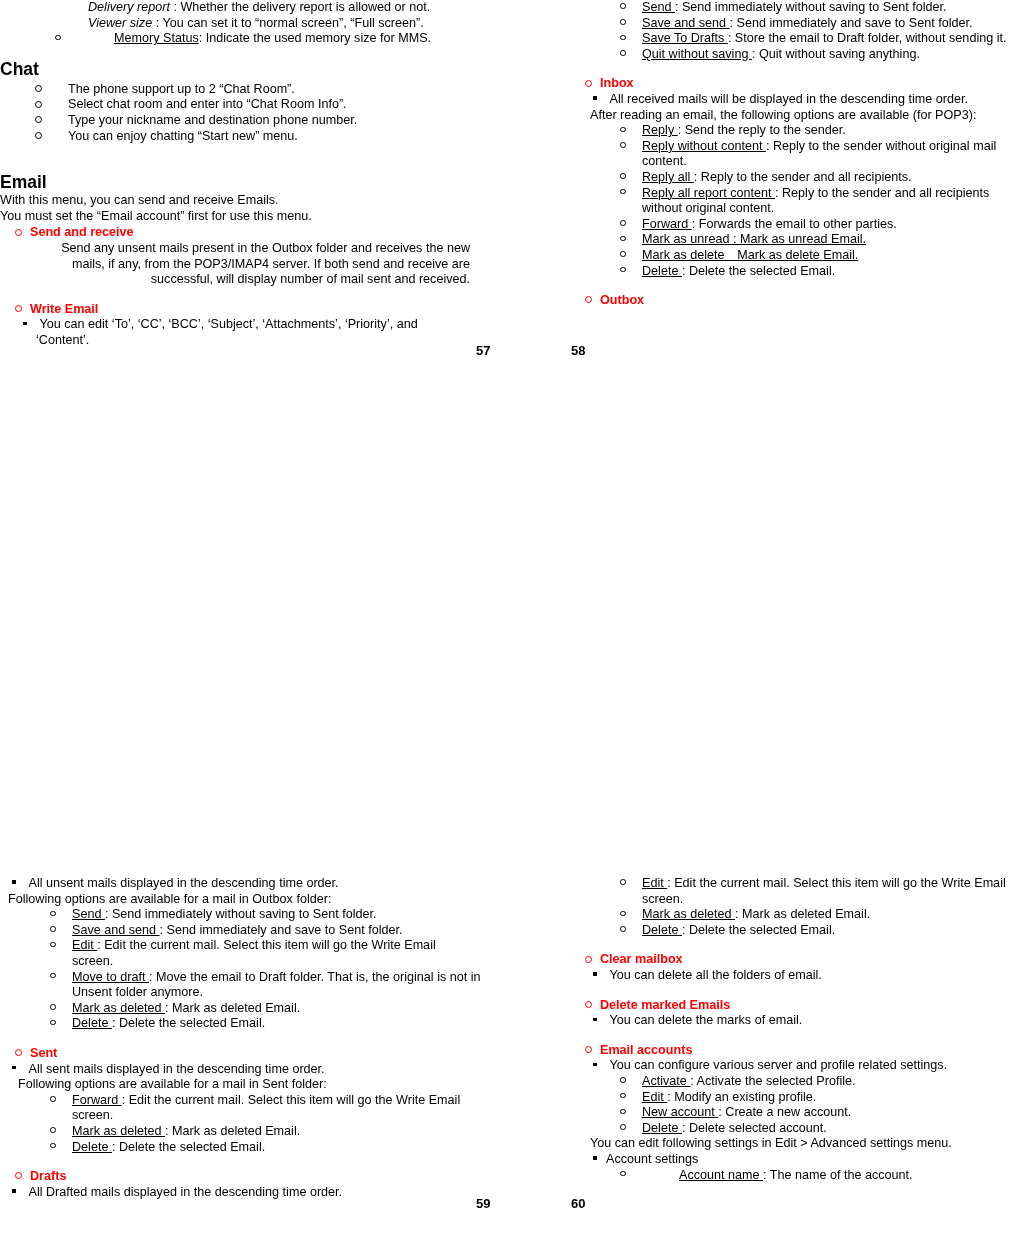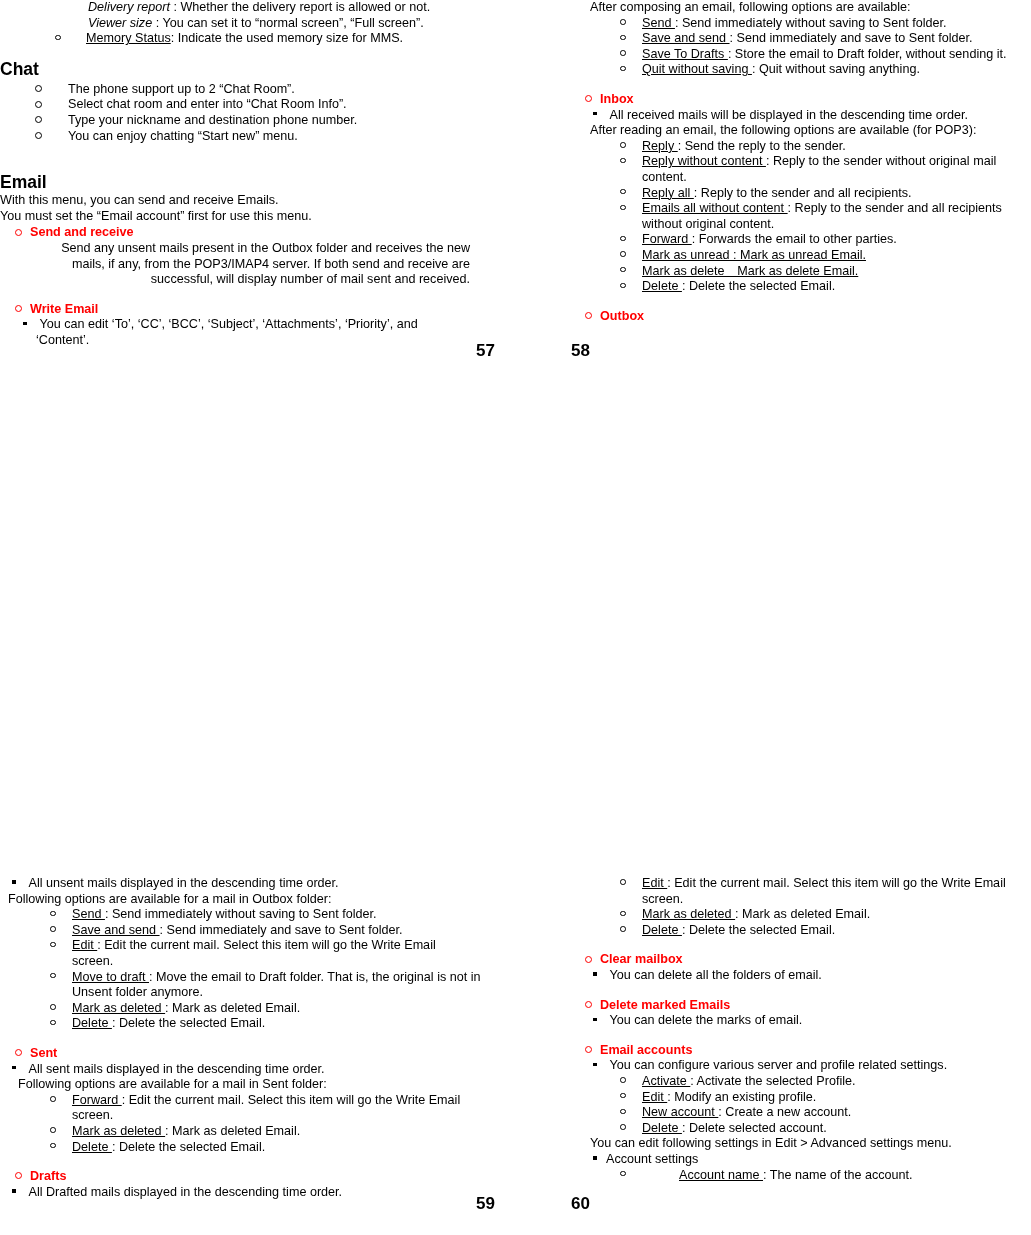--- a/index.html
+++ b/index.html
@@ -60,35 +60,35 @@
   }
   
   .b-sq{
     display:inline-block;width:3.5px;height:3.5px;
     background:#000;
     vertical-align:middle;margin-bottom:3px;
   }
 
   .pagenum{
     position:absolute;
-    font-size:17px;
+    font-size:13px;
     font-weight:bold;
     line-height:16px;
   }
 </style>
 </head>
 <body>
 
 <div class="blk" style="left:0px;top:0px;width:500px;">
 
   <div class="ln" style="margin-left:88px;"><span class="it">Delivery report</span><span> : Whether the delivery report is allowed or not.</span></div>
 
   <div class="ln" style="margin-left:88px;"><span class="it">Viewer size</span><span> : You can set it to “normal screen”, “Full screen”.</span></div>
 
-  <div class="row ln" style="margin-left:55px;">
+  <div class="row ln" style="margin-left:55px;gap:28px;">
     <span class="bul" style="width:31px;"><span class="b-scirc"></span></span>
     <span class="txt"><span class="u">Memory Status</span><span>: Indicate the used memory size for MMS.</span></span>
   </div>
 
   <h2 class="sec" style="margin-top:12px;">Chat</h2>
 
   <div style="margin-top:2px;">
     <div class="row ln" style="margin-left:35px;">
       <span class="bul" style="width:33px;"><span class="b-circ"></span></span>
       <span class="txt">The phone support up to 2 “Chat Room”.</span>
@@ -125,21 +125,20 @@
   <div class="row ln" style="margin-left:23px;width:440px;">
     <span class="bul" style="width:13px;"><span class="b-sq"></span></span>
     <span class="txt"> You can edit ‘To’, ‘CC’, ‘BCC’, ‘Subject’, ‘Attachments’, ‘Priority’, and ‘Content’.</span>
   </div>
 </div>
 
 <div class="pagenum" style="left:476px;top:343px;">57</div>
 
 <div class="blk" style="left:515px;top:0px;width:516px;">
 
-  <div class="para" style="margin-left:75px;">After composing an email, following options are available:</div>
 
   <div class="row ln" style="margin-left:105px;width:410px;">
     <span class="bul" style="width:22px;"><span class="b-scirc"></span></span>
     <span class="txt"><span class="u">Send </span><span>: Send immediately without saving to Sent folder.</span></span>
   </div>
   <div class="row ln" style="margin-left:105px;width:410px;">
     <span class="bul" style="width:22px;"><span class="b-scirc"></span></span>
     <span class="txt"><span class="u">Save and send </span><span>: Send immediately and save to Sent folder.</span></span>
   </div>
   <div class="row ln" style="margin-left:105px;width:420px;">
@@ -168,21 +167,21 @@
   <div class="row ln" style="margin-left:105px;width:412px;">
     <span class="bul" style="width:22px;"><span class="b-scirc"></span></span>
     <span class="txt"><span class="u">Reply without content </span><span>: Reply to the sender without original mail content.</span></span>
   </div>
   <div class="row ln" style="margin-left:105px;width:410px;">
     <span class="bul" style="width:22px;"><span class="b-scirc"></span></span>
     <span class="txt"><span class="u">Reply all </span><span>: Reply to the sender and all recipients.</span></span>
   </div>
   <div class="row ln" style="margin-left:105px;width:412px;">
     <span class="bul" style="width:22px;"><span class="b-scirc"></span></span>
-    <span class="txt"><span class="u">Emails all without content </span><span>: Reply to the sender and all recipients without original content.</span></span>
+    <span class="txt"><span class="u">Reply all report content </span><span>: Reply to the sender and all recipients without original content.</span></span>
   </div>
   <div class="row ln" style="margin-left:105px;width:410px;">
     <span class="bul" style="width:22px;"><span class="b-scirc"></span></span>
     <span class="txt"><span class="u">Forward </span><span>: Forwards the email to other parties.</span></span>
   </div>
   <div class="row ln" style="margin-left:105px;width:410px;">
     <span class="bul" style="width:22px;"><span class="b-scirc"></span></span>
     <span class="txt u">Mark as unread : Mark as unread Email.</span>
   </div>
   <div class="row ln" style="margin-left:105px;width:410px;align-items:center;">

